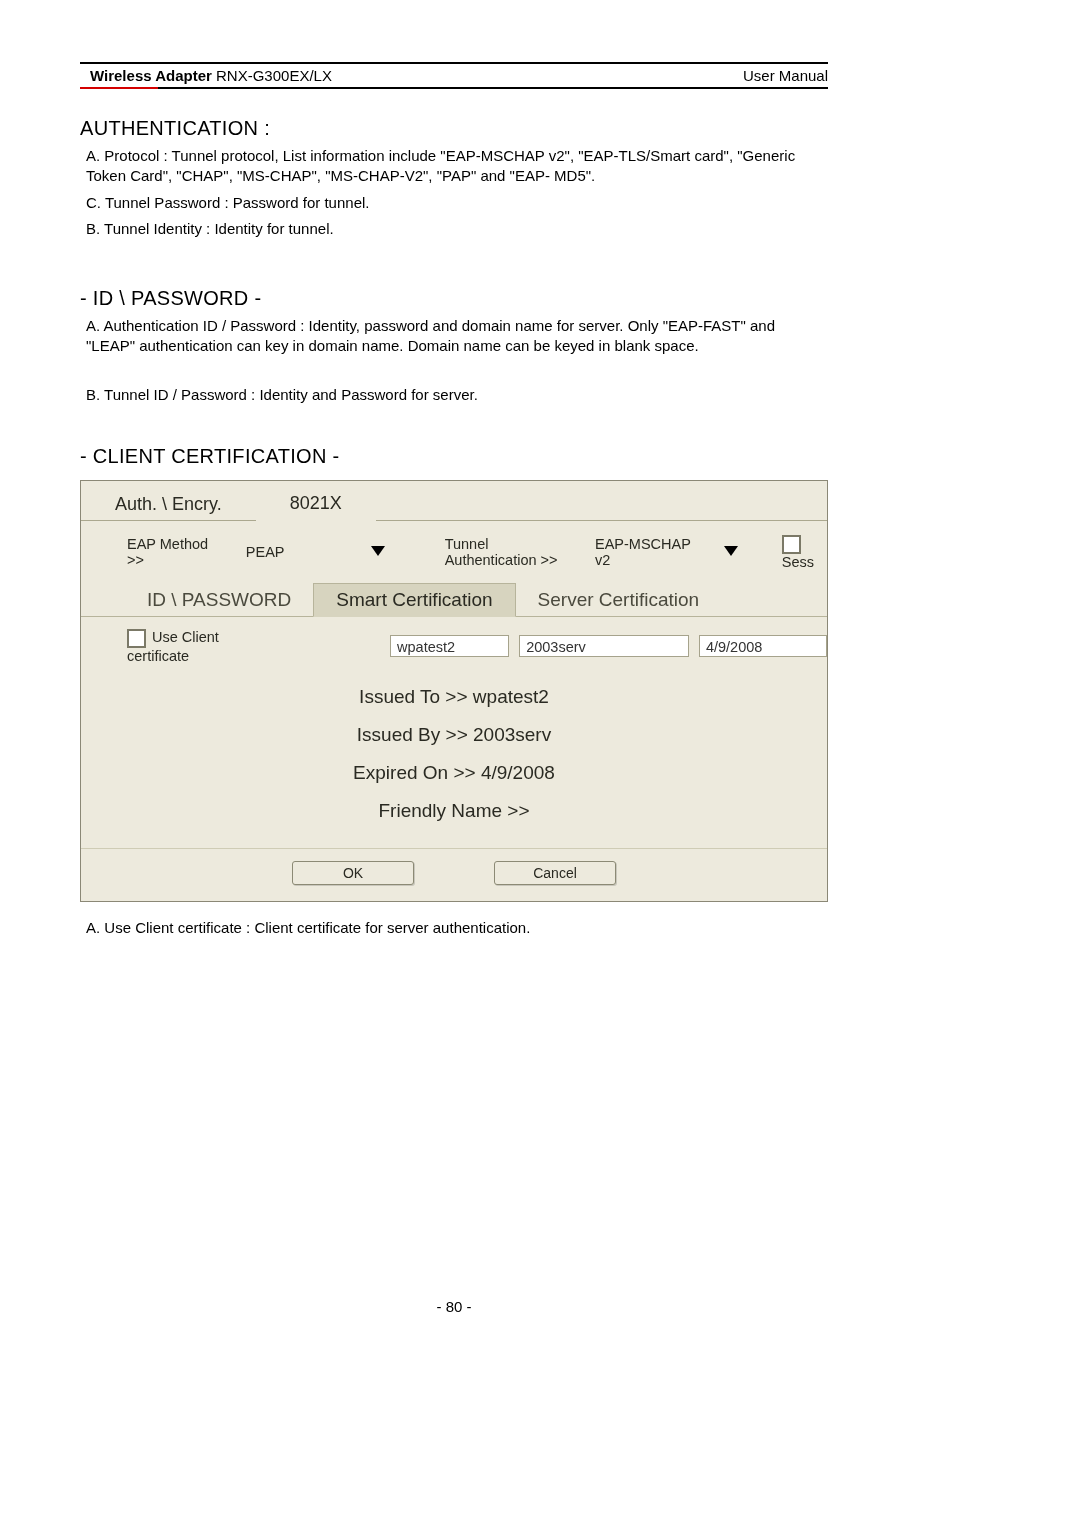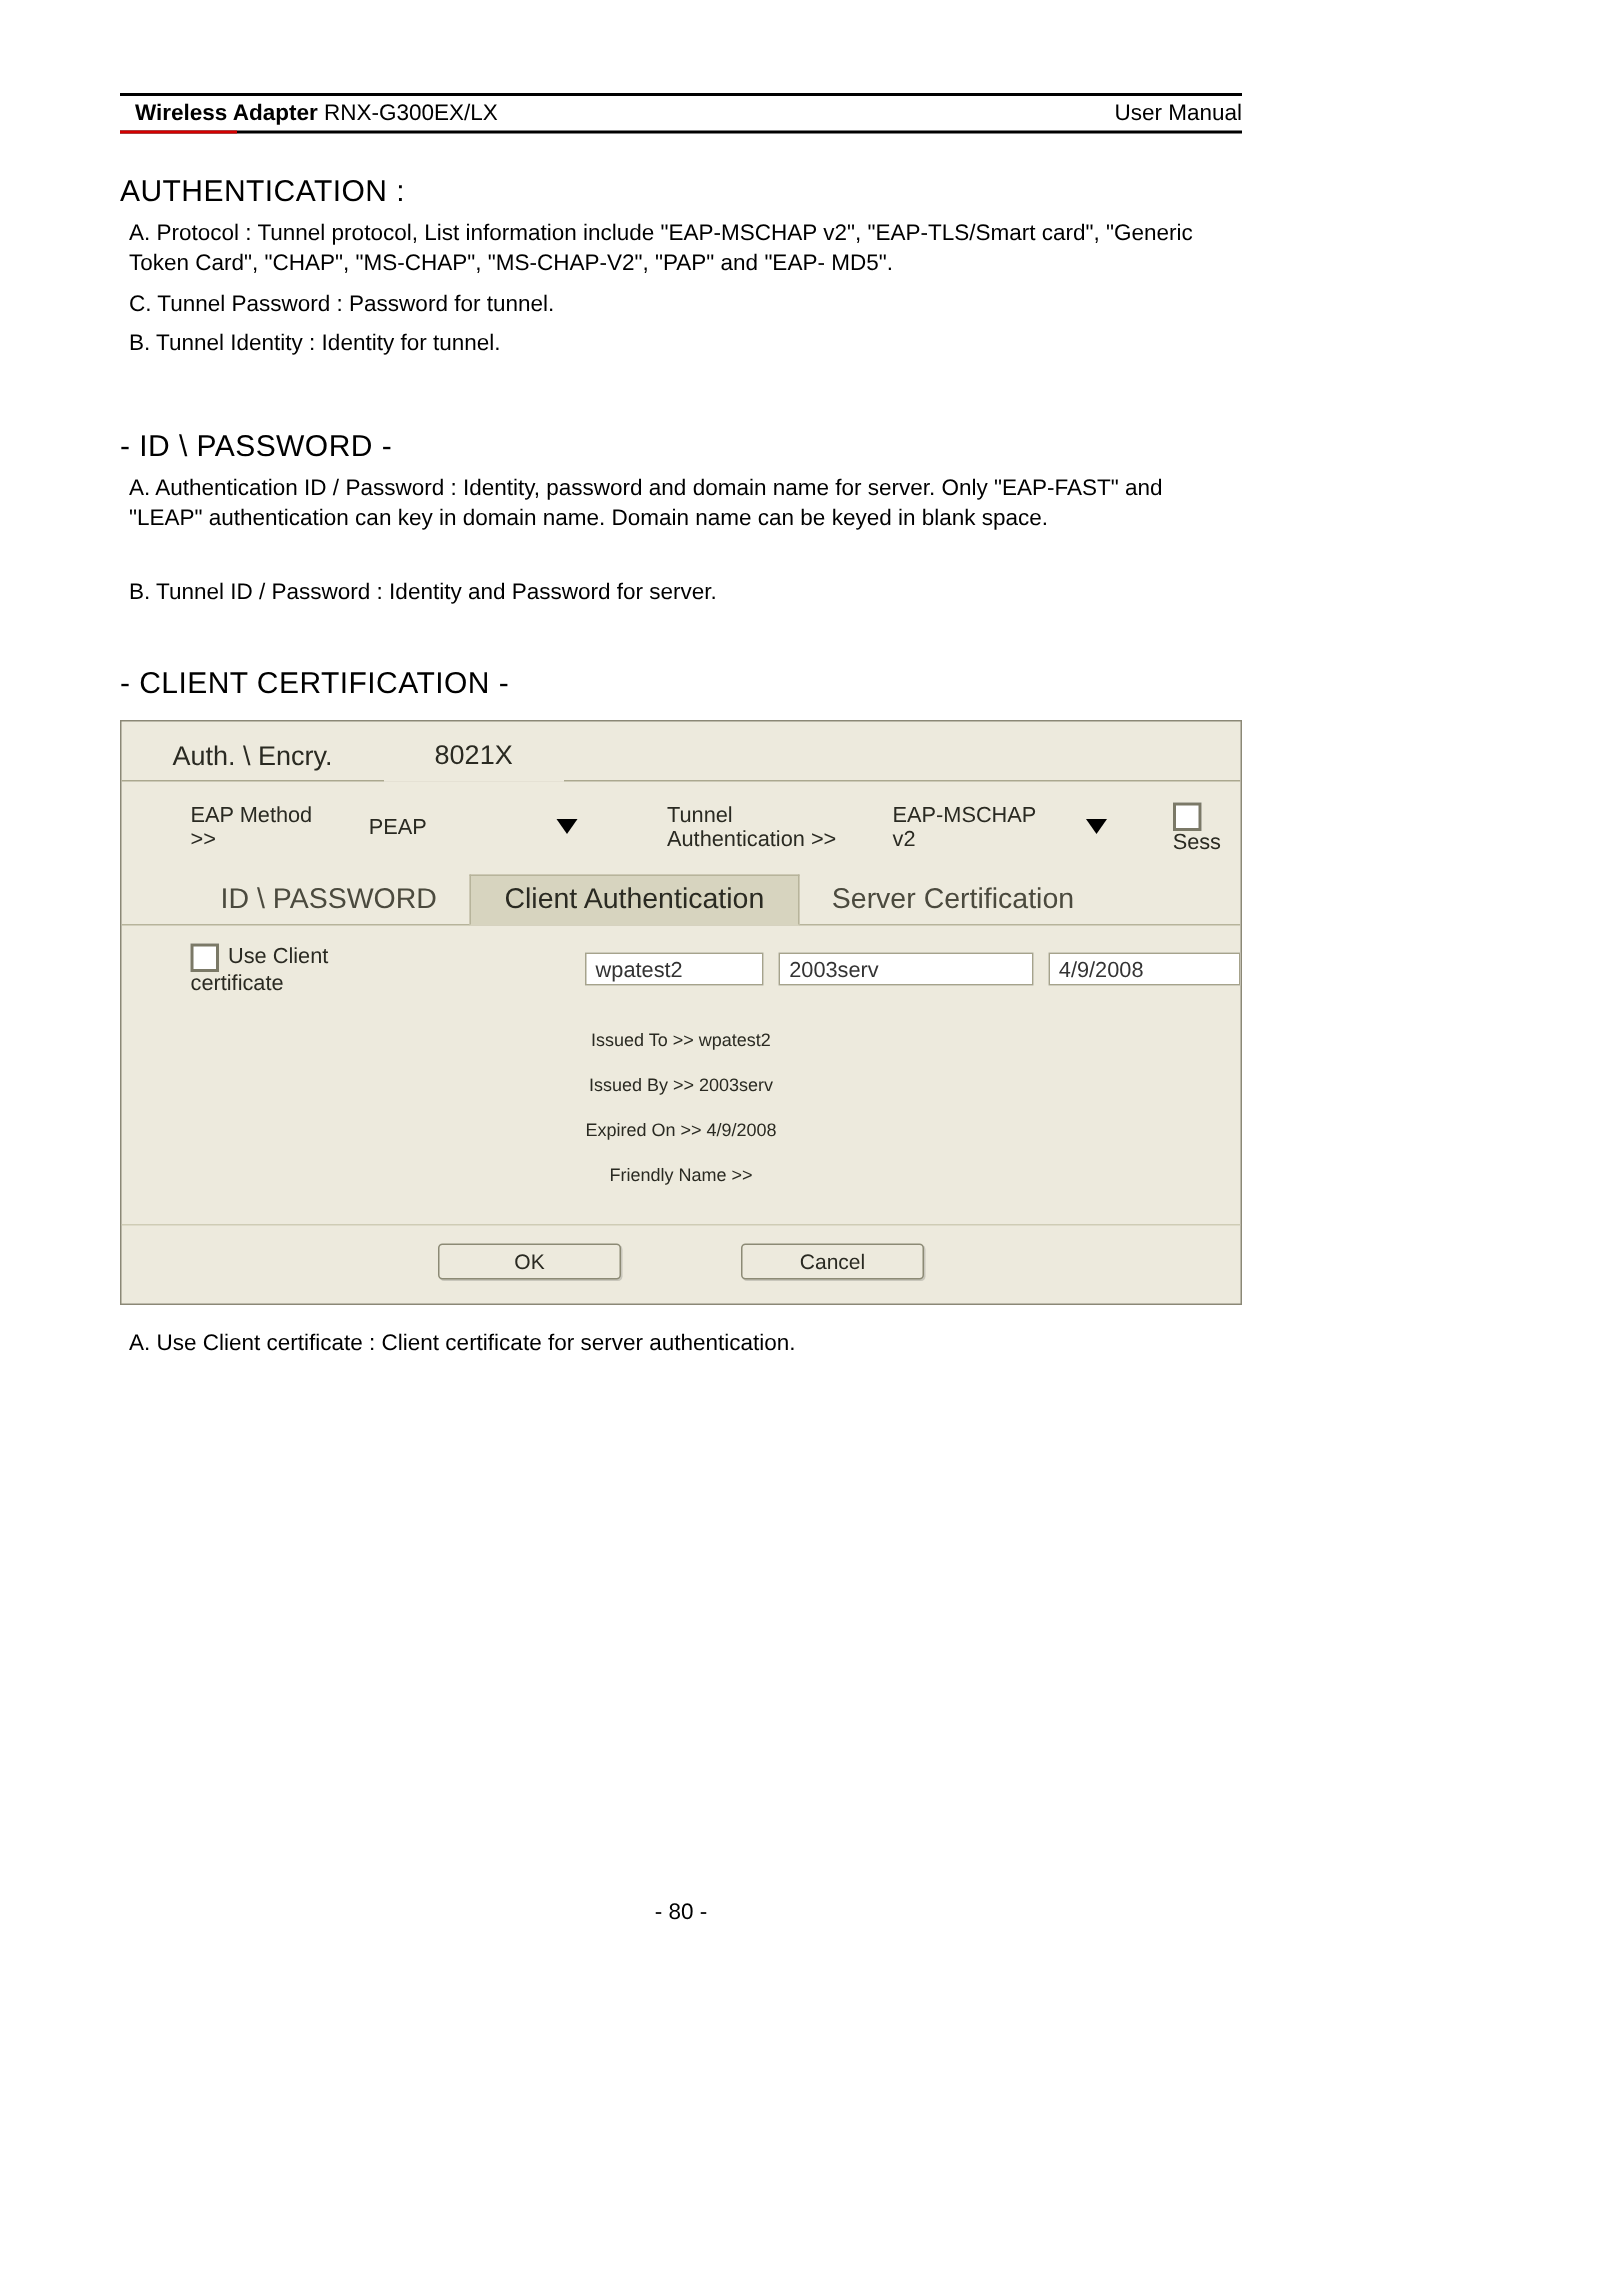--- a/index.html
+++ b/index.html
@@ -144,21 +144,21 @@
     box-sizing: border-box;
   }
   .fld.w1 { width: 130px; margin-left: 110px;}
   .fld.w2 { width: 186px; }
   .fld.w3 { width: 140px; }
   .infoarea {
     padding: 4px 0 18px 0;
   }
   .infoline {
     text-align: center;
-    font-size: 12px;
+    font-size: 19px;
     padding: 8px 5px;
   }
   .btnrow {
     display: flex;
     gap: 80px;
     justify-content: center;
     padding: 12px 0 16px 0;
     border-top: 1px solid #cfccb5;
   }
   .winbtn {
@@ -218,21 +218,21 @@
       <span class="tunlbl">Tunnel Authentication &gt;&gt;</span>
       <span class="tunval">EAP-MSCHAP v2</span>
       <span class="caret"></span>
       <span style="margin-left:18px">
         <span class="chkbox"></span><span>Sess</span>
       </span>
     </div>
 
     <div class="subtabs">
       <div class="subtab">ID \ PASSWORD</div>
-      <div class="subtab active">Client Authentication</div>
+      <div class="subtab active">Smart Certification</div>
       <div class="subtab">Server Certification</div>
     </div>
 
     <div class="certrow">
       <span>
         <span class="chkbox"></span><span>Use Client certificate</span>
       </span>
       <span class="fld w1">wpatest2</span>
       <span class="fld w2">2003serv</span>
       <span class="fld w3">4/9/2008</span>

